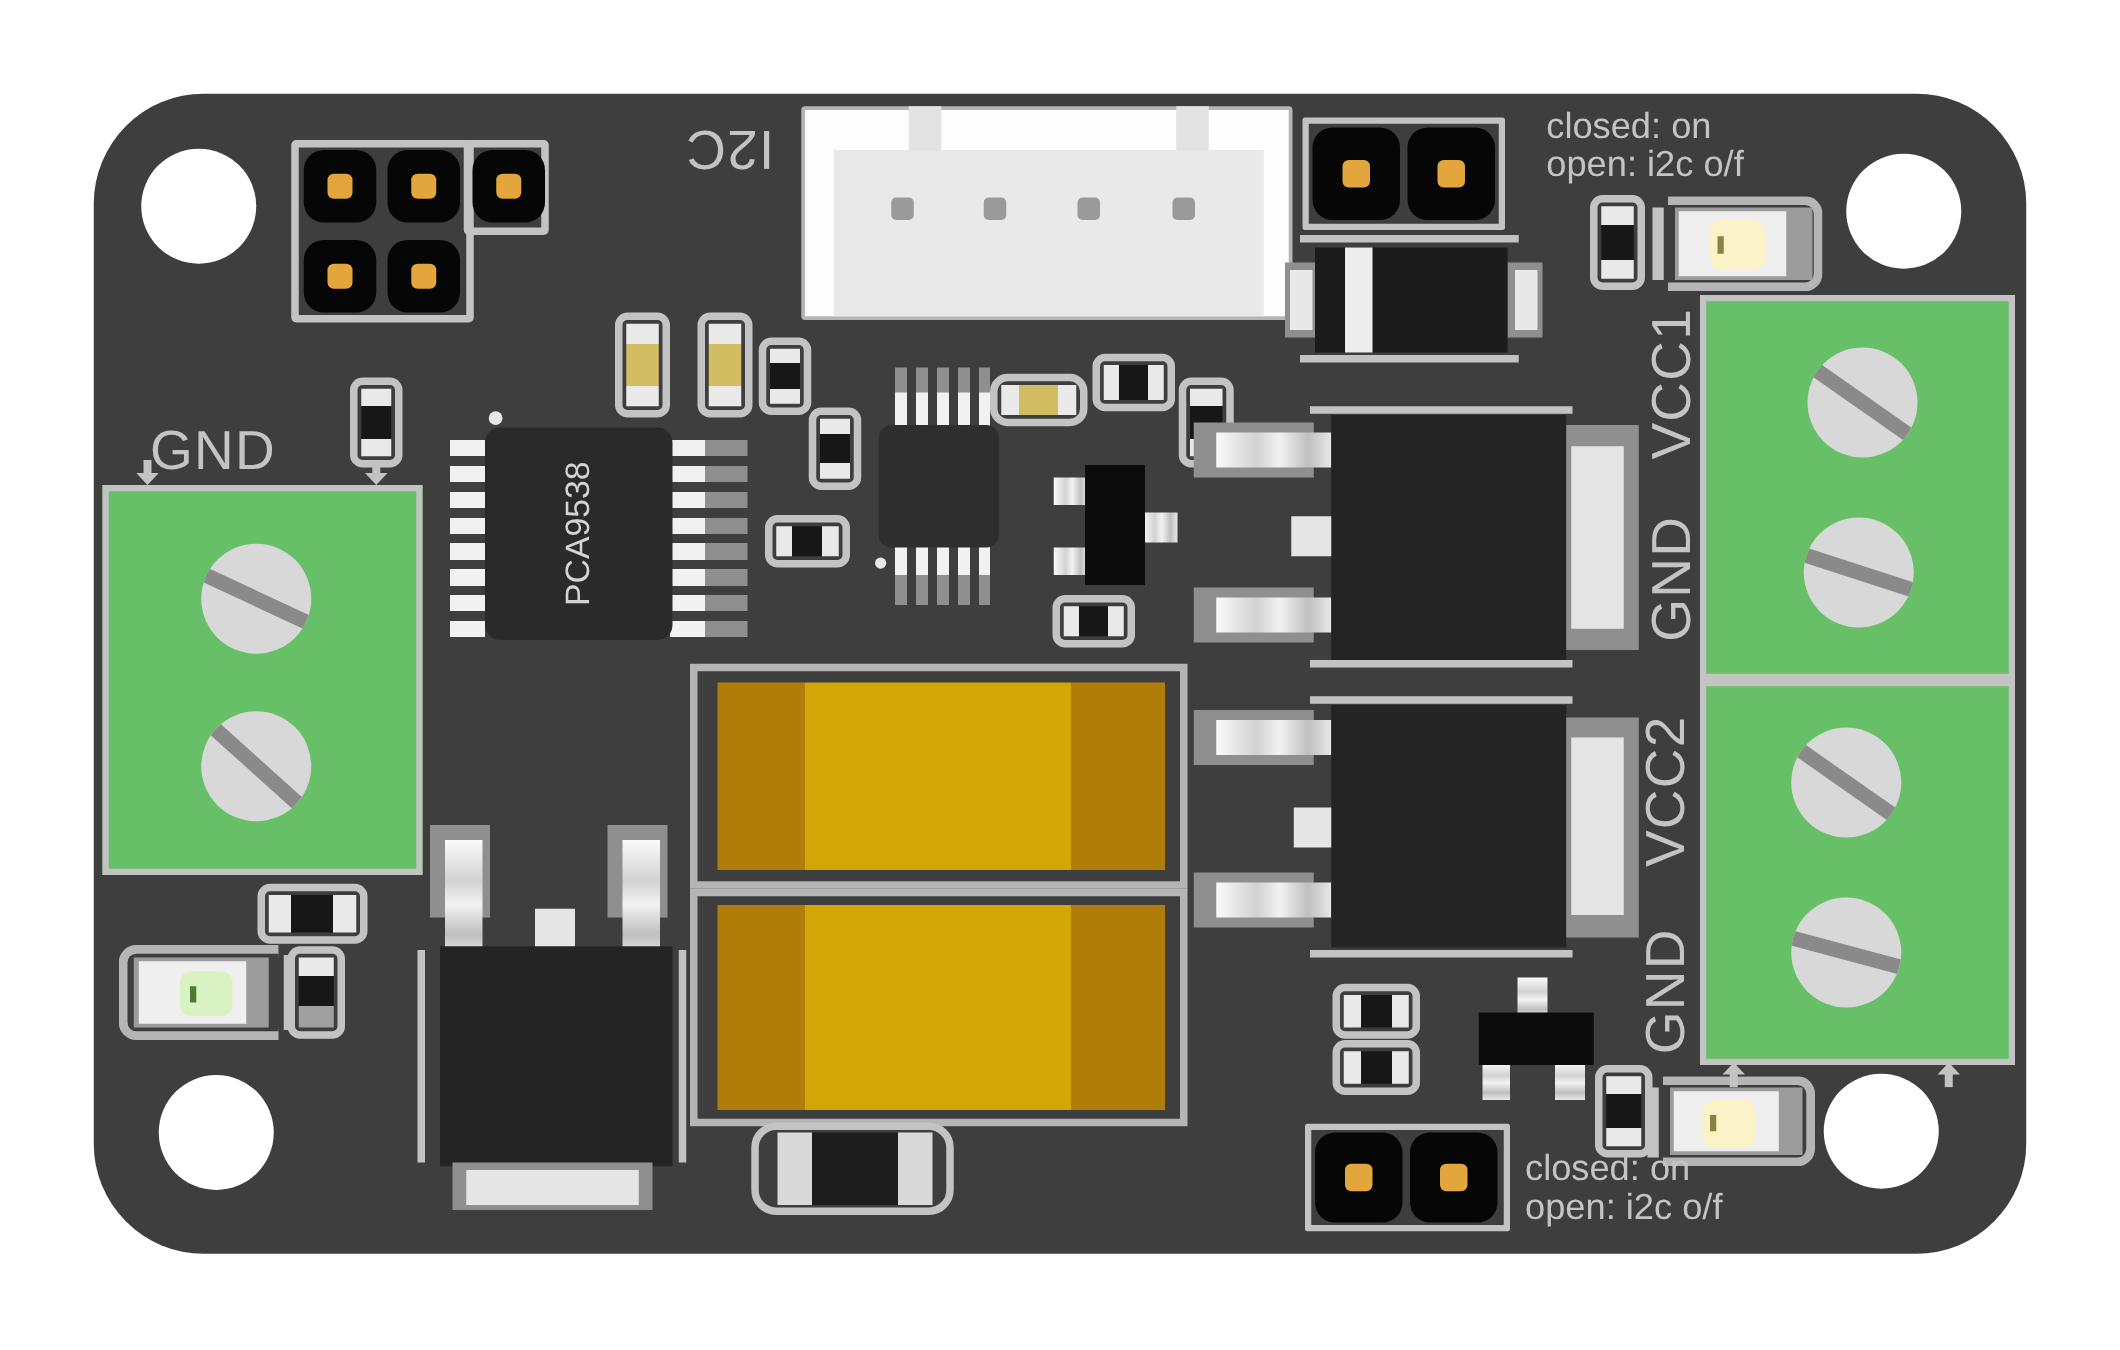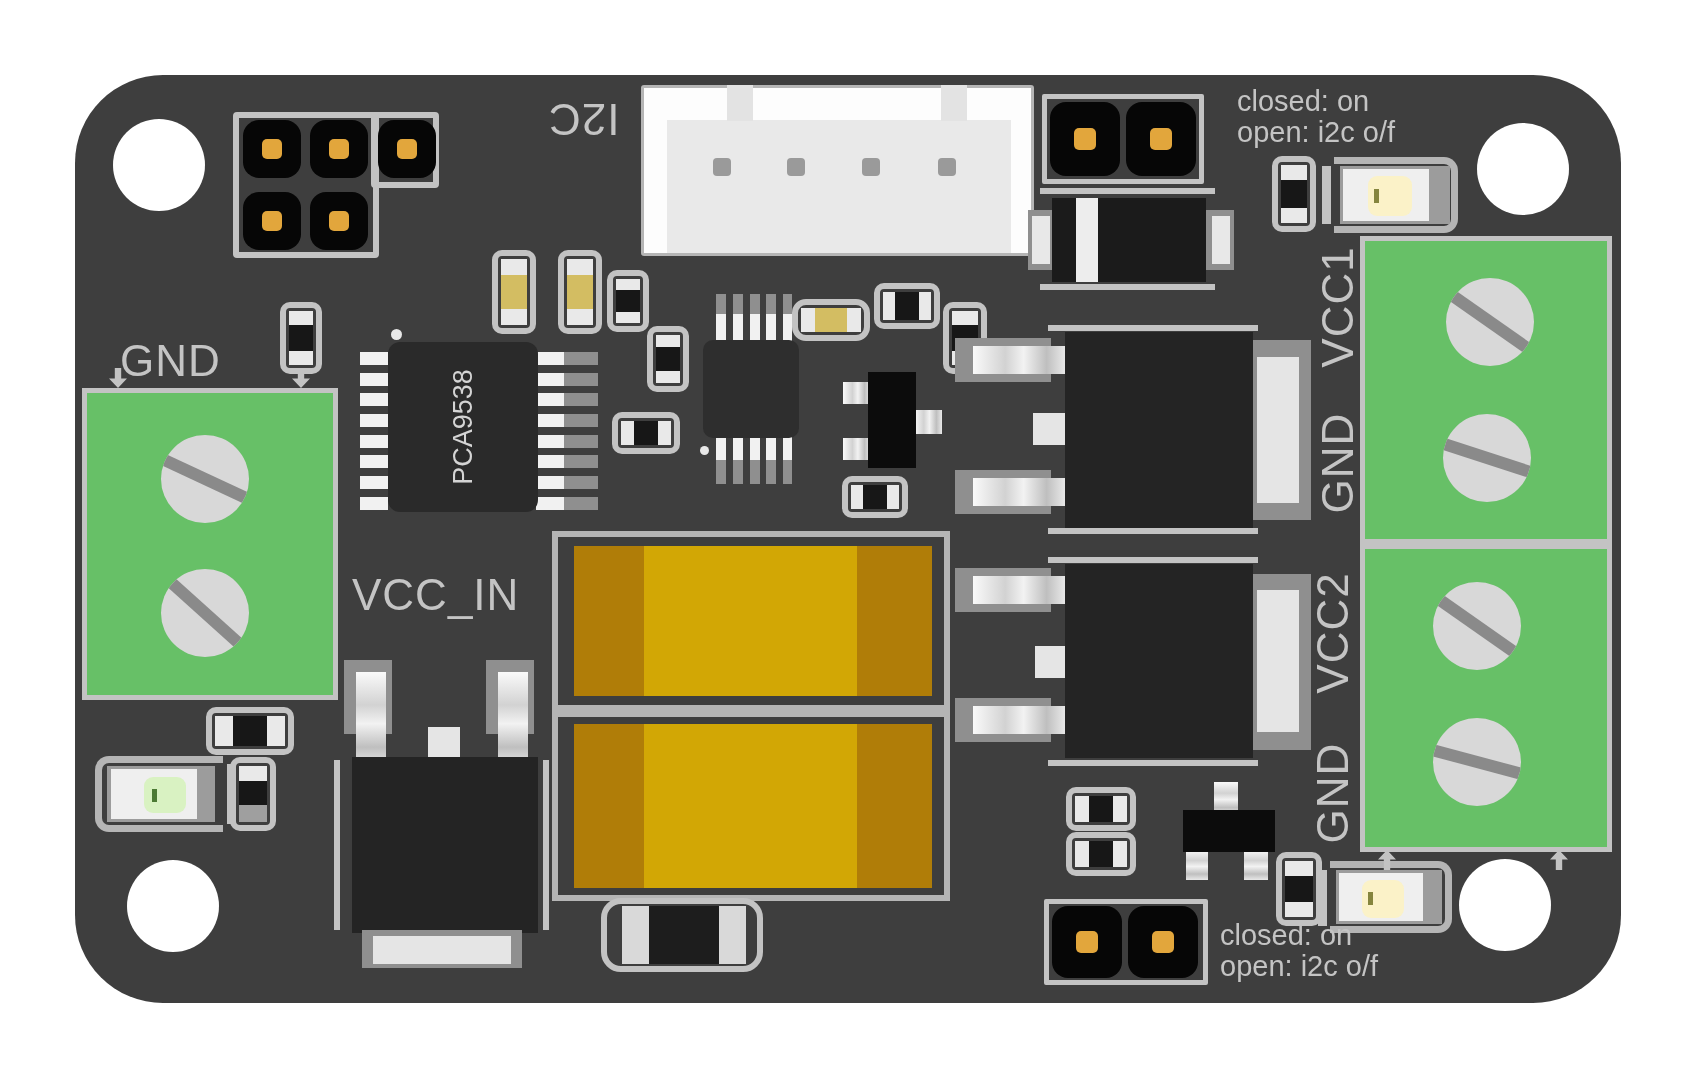--- a/index.html
+++ b/index.html
@@ -229,21 +229,20 @@
     <div class="abs pad" style="left:955px;top:568px;width:96px;height:44px"></div>
     <div class="abs legh" style="left:973px;top:576px;width:92px;height:28px"></div>
     <div class="abs pad" style="left:955px;top:698px;width:96px;height:44px"></div>
     <div class="abs legh" style="left:973px;top:706px;width:92px;height:28px"></div>
     <div class="abs" style="left:1035px;top:646px;width:34px;height:32px;background:#e5e5e5"></div>
     <div class="abs" style="left:1065px;top:564px;width:188px;height:194px;background:#242424"></div>
     <div class="abs pad" style="left:1253px;top:574px;width:58px;height:176px"></div>
     <div class="abs" style="left:1257px;top:590px;width:42px;height:142px;background:#e5e5e5"></div>
   </div>
 
-  <span class="lbl big" style="left:352px;top:570px">VCC_IN</span>
 
   <div>
     <div class="silkline" style="left:334px;top:760px;width:6px;height:170px"></div>
     <div class="silkline" style="left:543px;top:760px;width:6px;height:170px"></div>
     <div class="abs pad" style="left:344px;top:660px;width:48px;height:74px"></div>
     <div class="abs legv" style="left:356px;top:672px;width:30px;height:94px"></div>
     <div class="abs pad" style="left:486px;top:660px;width:48px;height:74px"></div>
     <div class="abs legv" style="left:498px;top:672px;width:30px;height:94px"></div>
     <div class="abs" style="left:428px;top:727px;width:32px;height:32px;background:#e5e5e5"></div>
     <div class="abs" style="left:352px;top:757px;width:186px;height:176px;background:#242424"></div>

